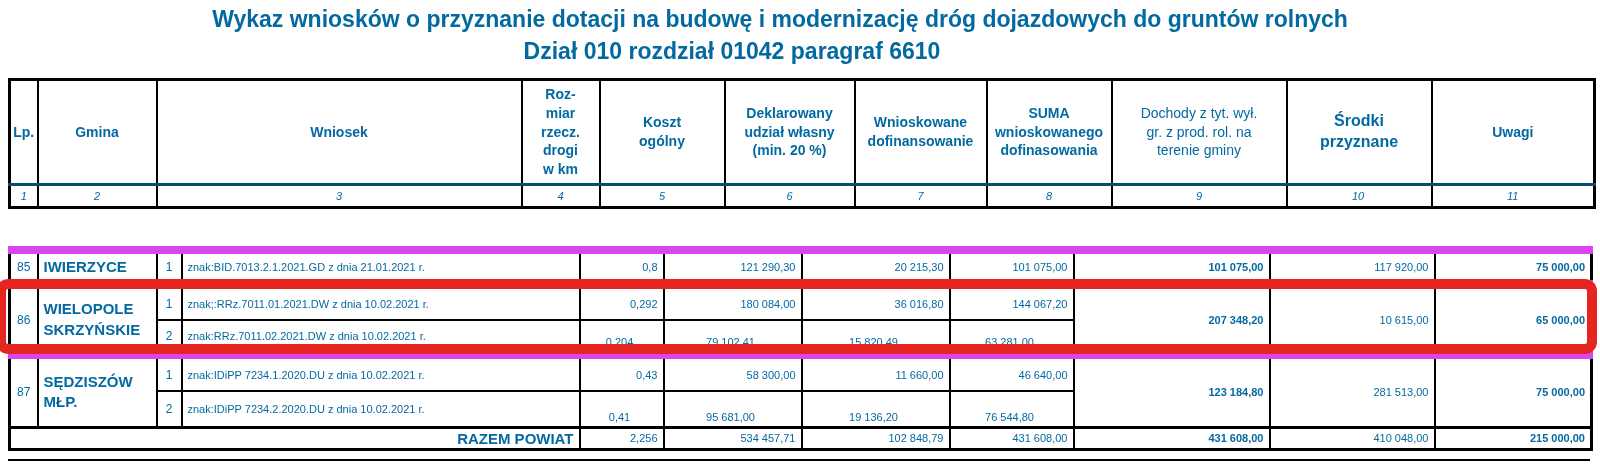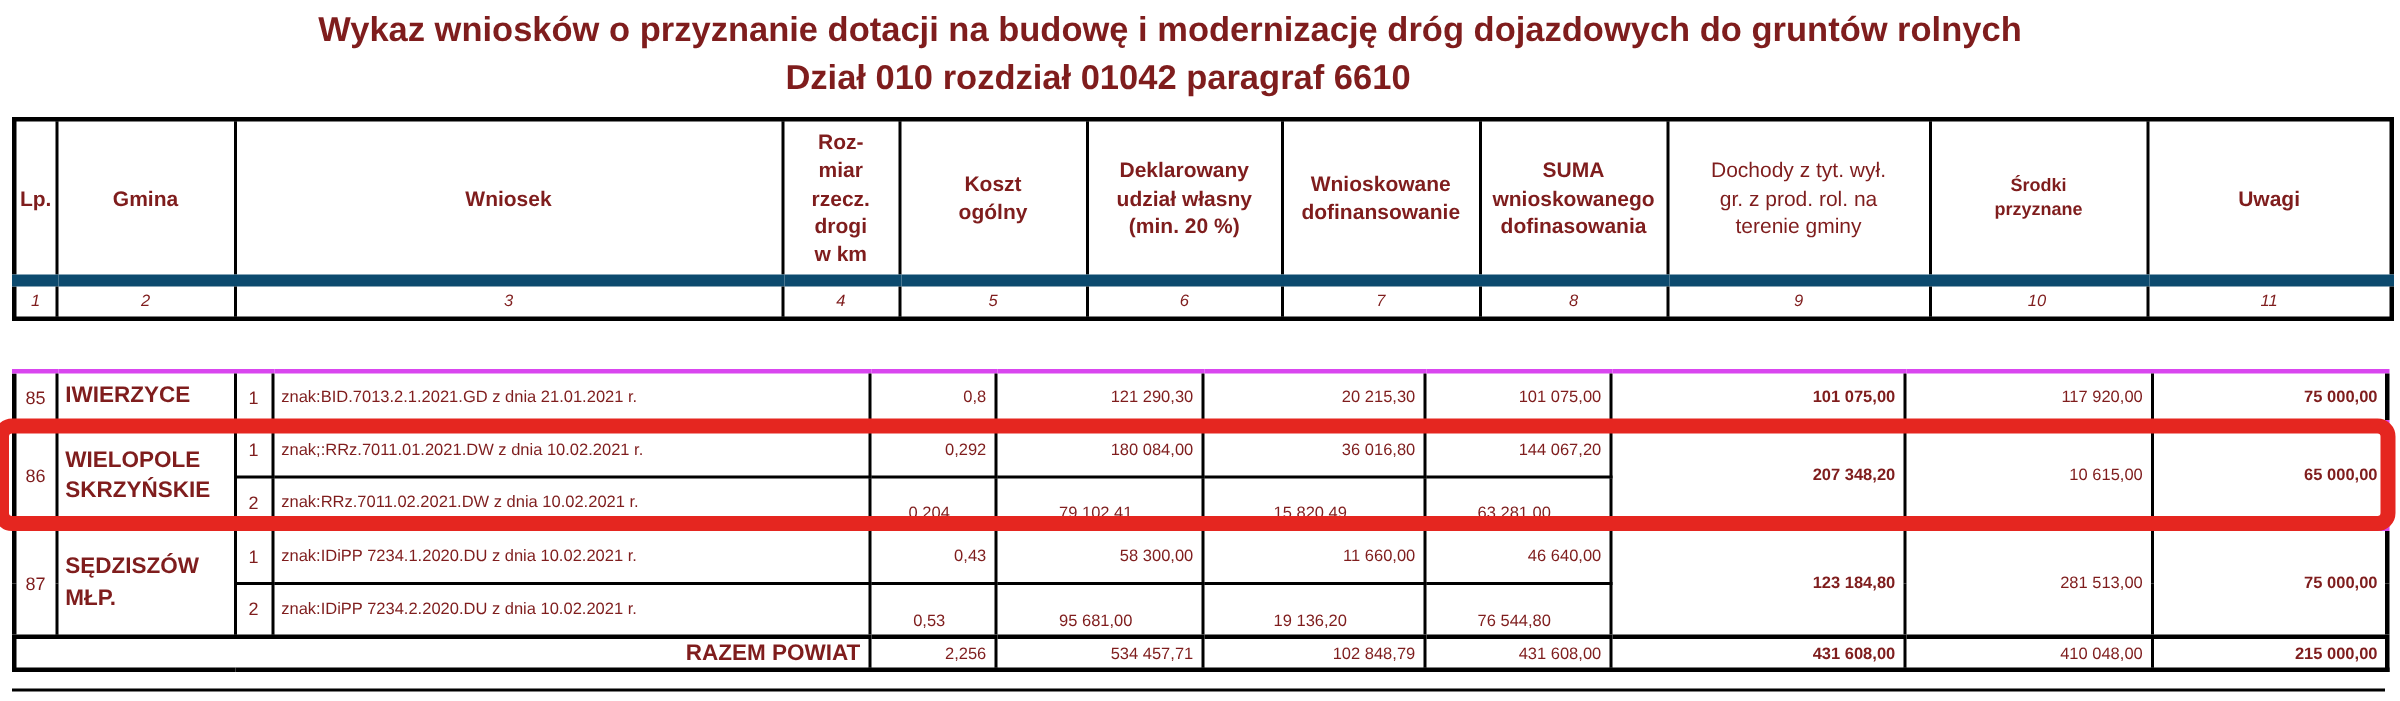--- a/index.html
+++ b/index.html
@@ -1,48 +1,48 @@
 <!DOCTYPE html>
 <html><head>
 <meta charset="utf-8">
 <style>
   html,body{margin:0;padding:0;background:#fff;}
   .canvas{
     position:relative;width:1600px;height:467px;background:#fff;
-    font-family:"Liberation Sans",sans-serif;color:#7f1d1d;overflow:hidden;
+    font-family:"Liberation Sans",sans-serif;color:#0369a1;overflow:hidden;
   }
   .title{position:absolute;left:0;width:1560px;text-align:center;font-weight:bold;font-size:23px;}
   .title.l1{top:6px;}
   .title.l2{top:38px;transform:translateX(-48px);}
 
   table{border-collapse:collapse;table-layout:fixed;position:absolute;background:#fff;}
   table.hdr{left:8px;top:78px;width:1585px;border:3px solid #000;}
   table.data{left:8px;top:246px;width:1582px;border:3px solid #000;}
   td{border:2px solid #000;overflow:hidden;}
 
   
   .hdr .hrow td{height:100px;text-align:center;vertical-align:middle;font-weight:bold;font-size:14px;white-space:pre-line;line-height:1.35;}
   .hdr .hrow td.reg{font-weight:normal;}
-  .hdr .hrow td.big{font-size:12px;line-height:1.3;}
-  .hdr .hrow td{border-bottom:8px solid #0c4a6e;}
+  .hdr .hrow td.big{font-size:16px;line-height:1.3;}
+  .hdr .hrow td{border-bottom:3px solid #0c4a6e;}
   .hdr .nrow td{height:18px;text-align:center;vertical-align:middle;font-style:italic;font-size:11px;}
   .hdr .nrow td.nr-right{text-align:center;padding-right:3px;}
 
   
   .section{position:absolute;left:8px;top:214px;font-weight:bold;font-size:19px;letter-spacing:.2px;}
 
   
   .data td{font-size:11px;vertical-align:middle;}
   .data td.lp{font-size:12px;text-align:center;}
   .data td.nr{font-size:12px;text-align:center;}
   .data td.gmina{font-weight:bold;font-size:15px;text-align:left;padding-left:5px;line-height:1.35;}
   .data td.znak{text-align:left;padding-left:5px;}
   .data td.num{text-align:right;padding-right:5px;}
   .data td.bold{font-weight:bold;}
-  .data tr.gstart td{border-top:3px solid #d946ef;}
+  .data tr.gstart td{border-top:8px solid #d946ef;}
   .data tr.sub2 td.vb{vertical-align:bottom;padding-bottom:3px;text-align:center;}
   .data tr.r85{height:34px;}
   .data tr.r86a{height:36px;}
   .data tr.r86b{height:35px;}
   .data tr.r87a{height:36px;}
   .data tr.r87b{height:36px;}
   .data tr.razem{height:16px;}
   .data tr.razem td{border-top:3px solid #000;}
   .data td.razem-label{font-weight:bold;text-align:right;padding-right:5px;font-size:15px;}
 
@@ -182,21 +182,21 @@
         <td class="num">58 300,00</td>
         <td class="num">11 660,00</td>
         <td class="num">46 640,00</td>
         <td class="num bold" rowspan="2">123 184,80</td>
         <td class="num" rowspan="2">281 513,00</td>
         <td class="num bold" rowspan="2">75 000,00</td>
       </tr>
       <tr class="sub2 r87b">
         <td class="nr">2</td>
         <td class="znak">znak:IDiPP 7234.2.2020.DU z dnia 10.02.2021 r.</td>
-        <td class="num vb">0,53</td>
+        <td class="num vb">0,41</td>
         <td class="num vb">95 681,00</td>
         <td class="num vb">19 136,20</td>
         <td class="num vb">76 544,80</td>
       </tr>
 
       <tr class="razem">
         <td class="razem-label" colspan="4">RAZEM POWIAT</td>
         <td class="num">2,256</td>
         <td class="num">534 457,71</td>
         <td class="num">102 848,79</td>

